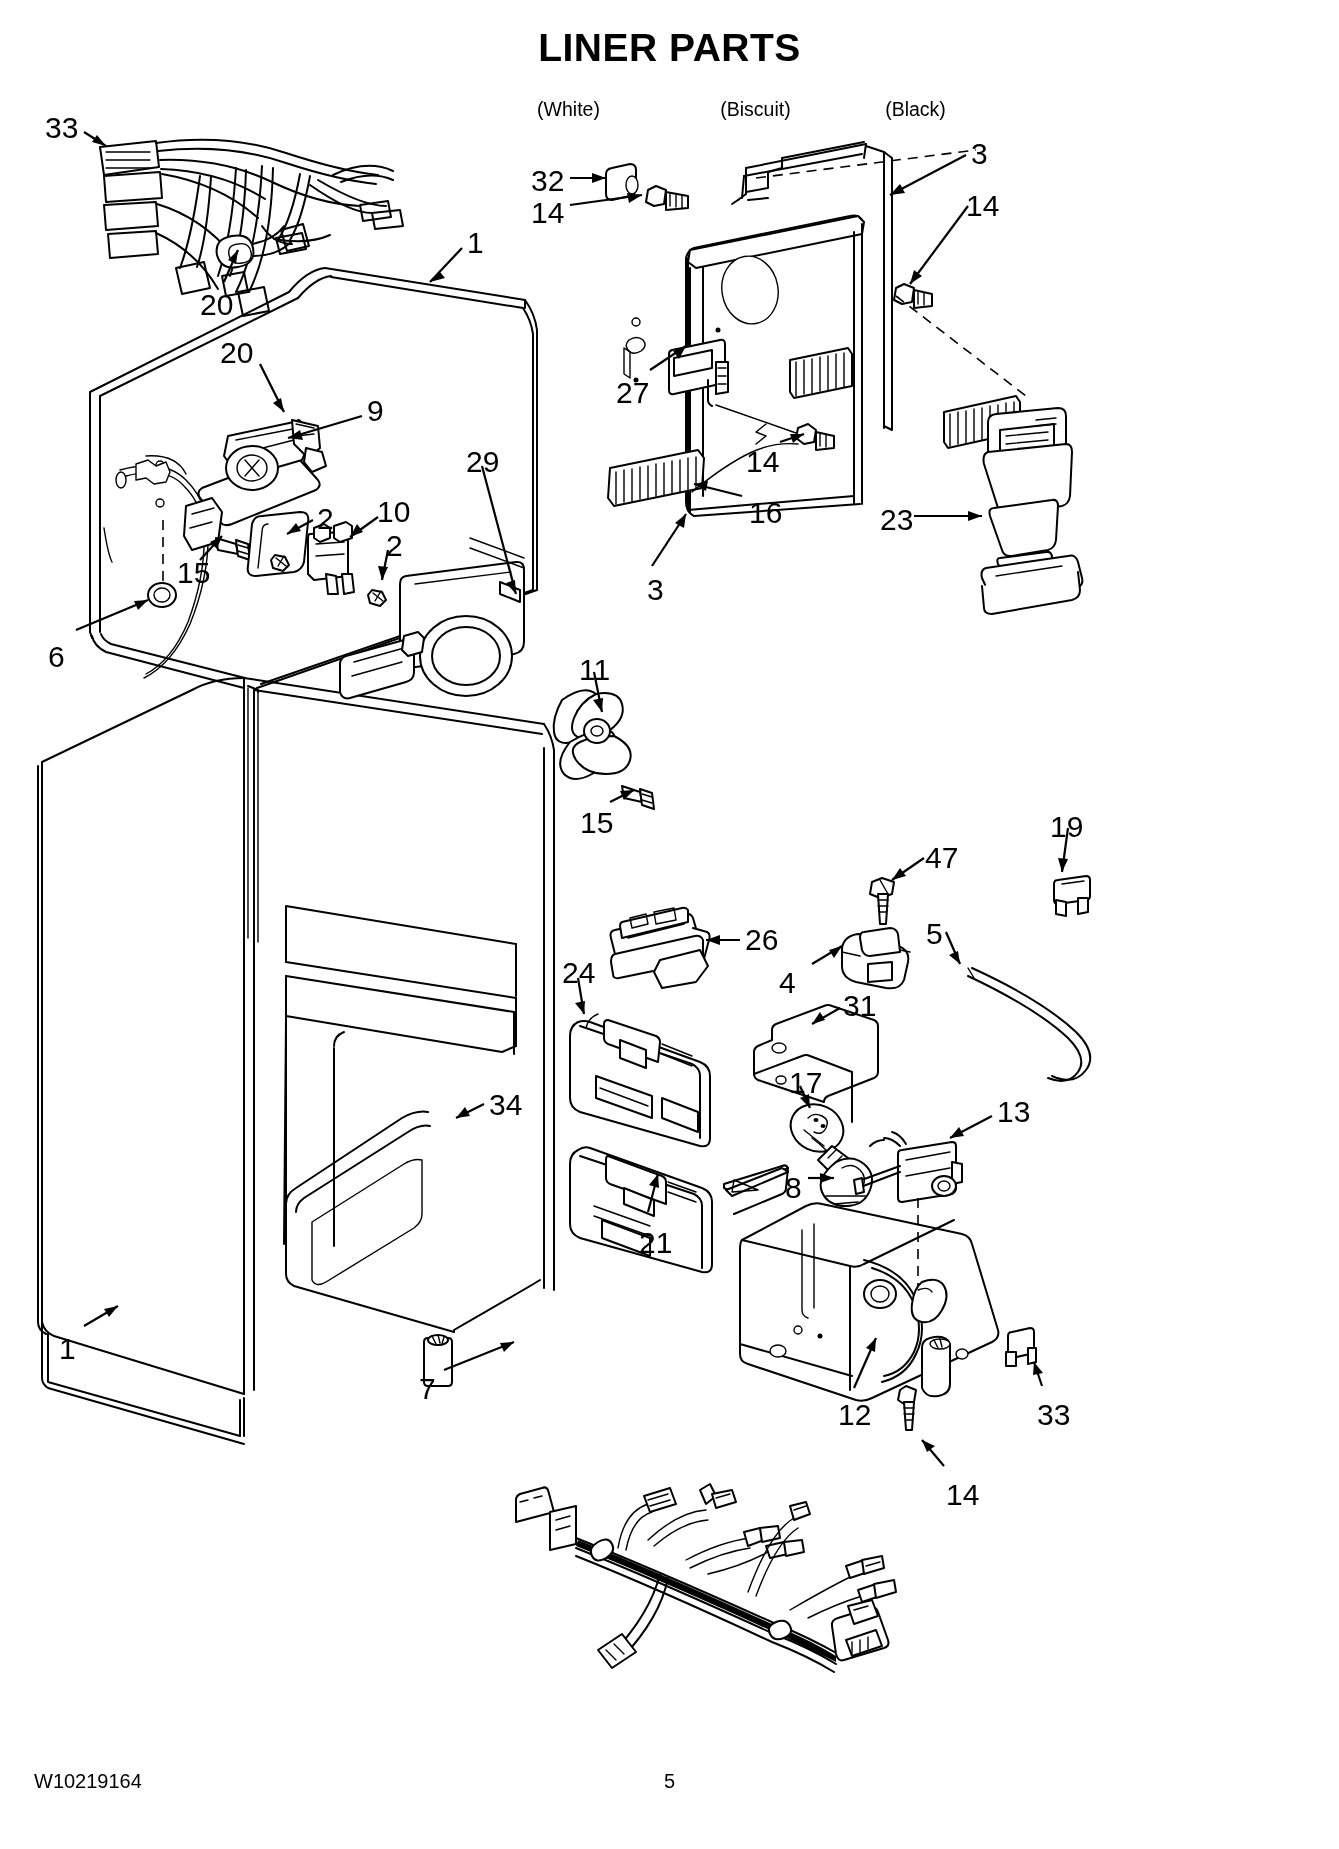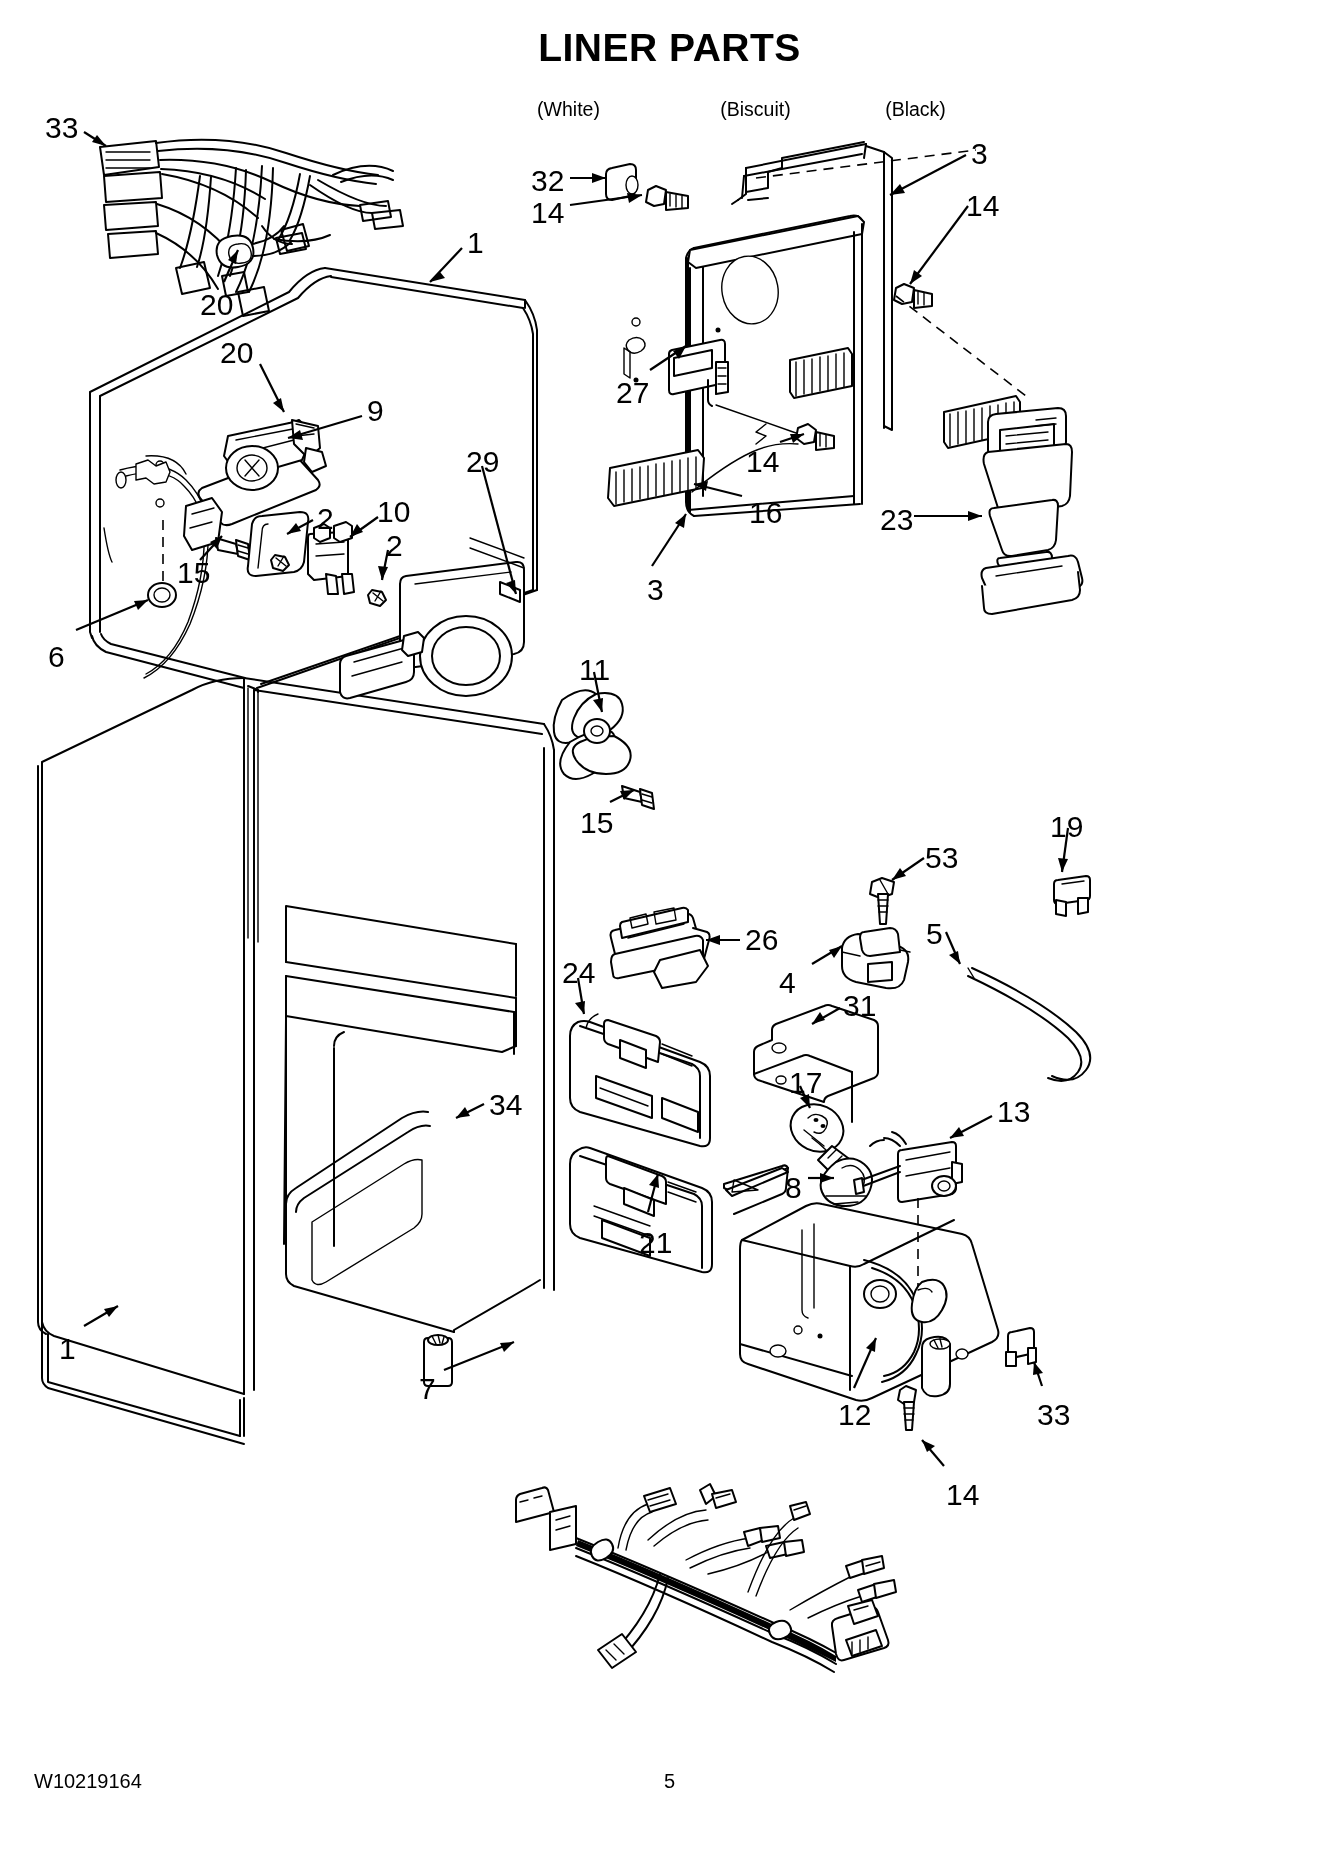--- a/index.html
+++ b/index.html
@@ -644,21 +644,21 @@
   <div class="cal" style="left:220px;top:338px">20</div>
   <div class="cal" style="left:367px;top:396px">9</div>
   <div class="cal" style="left:466px;top:447px">29</div>
   <div class="cal" style="left:177px;top:558px">15</div>
   <div class="cal" style="left:48px;top:642px">6</div>
   <div class="cal" style="left:317px;top:504px">2</div>
   <div class="cal" style="left:377px;top:497px">10</div>
   <div class="cal" style="left:386px;top:531px">2</div>
   <div class="cal" style="left:579px;top:655px">11</div>
   <div class="cal" style="left:580px;top:808px">15</div>
-  <div class="cal" style="left:925px;top:843px">53</div>
+  <div class="cal" style="left:925px;top:843px">47</div>
   <div class="cal" style="left:1050px;top:812px">19</div>
   <div class="cal" style="left:926px;top:919px">5</div>
   <div class="cal" style="left:745px;top:925px">26</div>
   <div class="cal" style="left:779px;top:968px">4</div>
   <div class="cal" style="left:843px;top:991px">31</div>
   <div class="cal" style="left:562px;top:958px">24</div>
   <div class="cal" style="left:789px;top:1068px">17</div>
   <div class="cal" style="left:997px;top:1097px">13</div>
   <div class="cal" style="left:785px;top:1173px">8</div>
   <div class="cal" style="left:639px;top:1228px">21</div>

